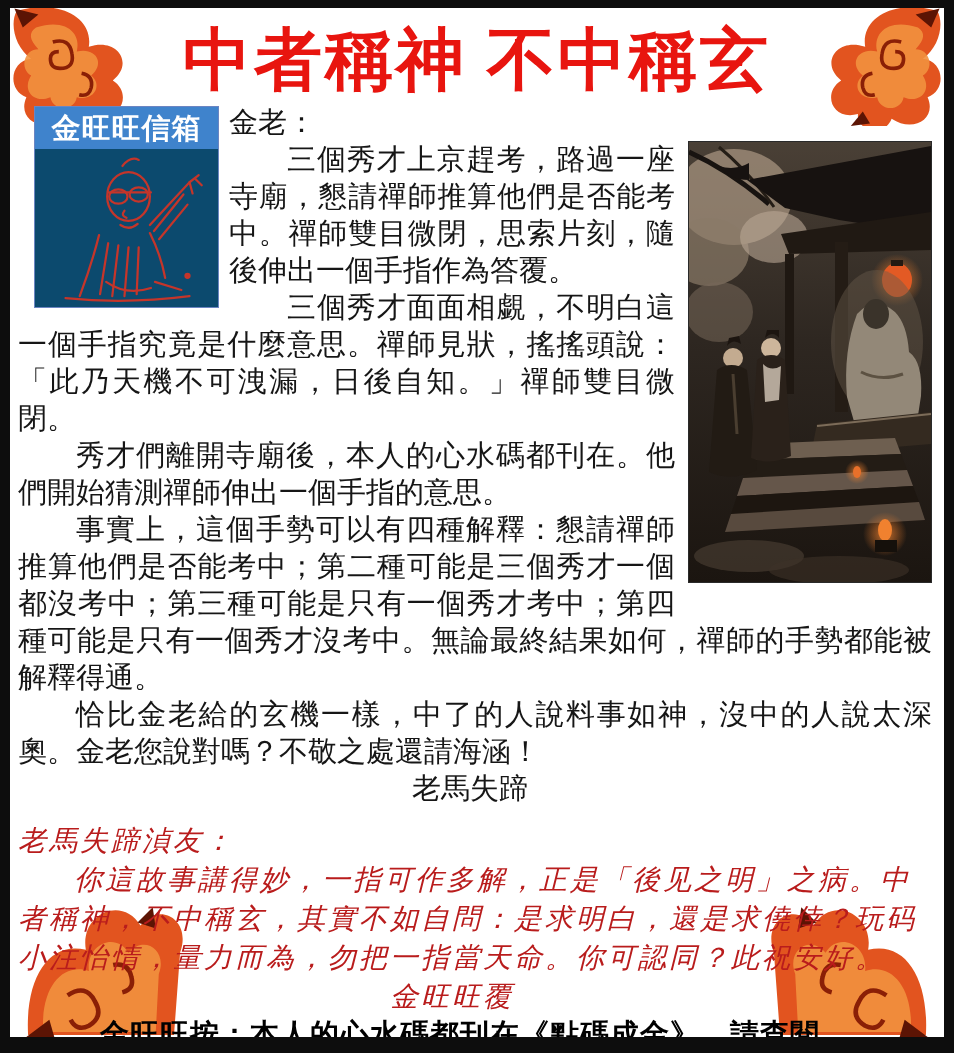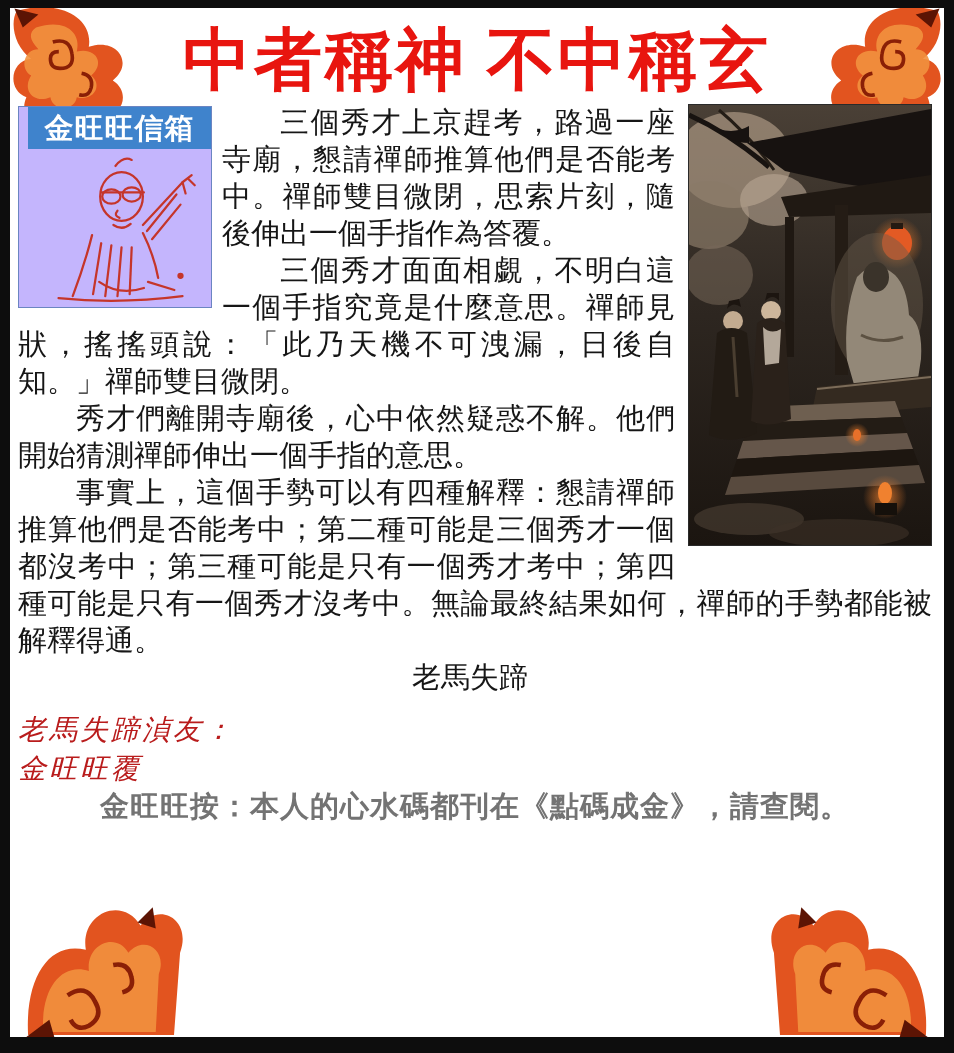--- a/index.html
+++ b/index.html
@@ -15,38 +15,38 @@
   .ornament svg{width:100%;height:100%;display:block;}
   
   .title{position:relative;z-index:2;margin:10px 0 0 0;text-align:center;
          font-size:68px;line-height:84px;font-weight:bold;color:#e8150f;letter-spacing:3px;}
   
   .content{position:relative;z-index:2;padding:2px 12px 0 8px;}
   .content p{margin:0;}
   .body{font-size:29px;line-height:37px;color:#161616;text-align:justify;}
   .indent{text-indent:2em;}
   
-  .mailbox{float:left;width:183px;margin:2px 10px 14px 0;border:1px solid #6b85c2;background:#c4b5fd;padding-left:9px;}
+  .mailbox{float:left;width:183px;margin:2px 10px 14px 16px;border:1px solid #6b85c2;background:#0c4a6e;}
   .mailbox-header{background:#3f83cc;color:#ffffff;text-align:center;font-weight:bold;
                   font-size:29px;line-height:42px;letter-spacing:1px;font-family:"Liberation Sans",sans-serif;}
   .mailbox-art{height:158px;overflow:hidden;}
   .mailbox-art svg{width:100%;height:100%;display:block;}
   
   .temple{float:right;width:242px;height:440px;margin:0 0 6px 13px;border:1px solid #2a2a2a;overflow:hidden;}
   .temple svg{width:100%;height:100%;display:block;}
   .sig-right{text-align:center;padding-right:10px;}
   
   .reply{margin-top:14px;}
   .kai{font-size:28px;line-height:39px;letter-spacing:3px;color:#b91c1c;font-style:italic;
        font-family:"Liberation Serif","DejaVu Serif",serif;}
   .reply .indent{text-indent:2em;}
-  .reply-sig{text-align:left;padding-right:46px;}
+  .reply-sig{text-align:center;padding-right:46px;}
   
   .footer-note{margin-top:4px;text-align:center;font-size:29px;line-height:37px;
-               font-weight:bold;color:#737373;letter-spacing:1px;}
+               font-weight:bold;color:#000000;letter-spacing:1px;}
 </style>
 </head>
 <body>
 
 <div class="frame">
   <div class="page">
 
     <div class="ornament orn-tl">
       <svg viewBox="0 0 100 100">
         <path d="M4 4 C40 -6 68 10 64 34 C88 26 102 48 84 62 C100 72 92 96 70 90 C72 104 48 110 42 94 C24 106 4 94 12 76 C-4 70 -2 46 16 44 C2 34 -2 14 4 4 Z" fill="#e2541f"></path>
@@ -114,20 +114,21 @@
             <path d="M92 94 L88 142"></path>
             <path d="M102 94 L100 140"></path>
             <path d="M70 128 q20 14 44 6"></path>
             <path d="M118 128 l26 8"></path>
             <circle cx="150" cy="122" r="2" fill="#c5352a"></circle>
             <path d="M30 144 q60 6 122 -2"></path>
           </svg>
         </div>
       </div>
 
+      <p class="body">金老：</p>
 
       <div class="temple">
         <svg viewBox="0 0 242 440">
           <defs>
             <linearGradient id="bg" x1="0" y1="0" x2="0" y2="1">
               <stop offset="0" stop-color="#4a4036"></stop>
               <stop offset="0.45" stop-color="#2e2721"></stop>
               <stop offset="1" stop-color="#1b1510"></stop>
             </linearGradient>
             <radialGradient id="glow" cx="0.5" cy="0.5" r="0.5">
@@ -184,26 +185,28 @@
           <circle cx="168" cy="330" r="12" fill="url(#glow)"></circle>
           <ellipse cx="168" cy="330" rx="4" ry="6" fill="#e8702a"></ellipse>
 
           <ellipse cx="60" cy="414" rx="55" ry="16" fill="#4d4136" opacity="0.6"></ellipse>
           <ellipse cx="150" cy="428" rx="70" ry="14" fill="#3d3228" opacity="0.6"></ellipse>
         </svg>
       </div>
 
       <p class="body indent">三個秀才上京趕考，路過一座寺廟，懇請禪師推算他們是否能考中。禪師雙目微閉，思索片刻，隨後伸出一個手指作為答覆。</p>
       <p class="body indent">三個秀才面面相覷，不明白這一個手指究竟是什麼意思。禪師見狀，搖搖頭說：「此乃天機不可洩漏，日後自知。」禪師雙目微閉。</p>
-      <p class="body indent">秀才們離開寺廟後，心中依然疑惑不解。他們開始猜測禪師伸出一個手指的意思。</p>
+      <p class="body indent">秀才們離開寺廟後，本人的心水碼都刊在。他們開始猜測禪師伸出一個手指的意思。</p>
       <p class="body indent">事實上，這個手勢可以有四種解釋：懇請禪師推算他們是否能考中；第二種可能是三個秀才一個都沒考中；第三種可能是只有一個秀才考中；第四種可能是只有一個秀才沒考中。無論最終結果如何，禪師的手勢都能被解釋得通。</p>
+      <p class="body indent">恰比金老給的玄機一樣，中了的人說料事如神，沒中的人說太深奧。金老您說對嗎？不敬之處還請海涵！</p>
       <p class="body sig-right">老馬失蹄</p>
 
       <div class="reply">
         <p class="kai">老馬失蹄湞友：</p>
+        <p class="kai indent">你這故事講得妙，一指可作多解，正是「後见之明」之病。中者稱神，不中稱玄，其實不如自問：是求明白，還是求僥倖？玩码小注怡情，量力而為，勿把一指當天命。你可認同？此祝安好。</p>
         <p class="kai reply-sig">金旺旺覆</p>
       </div>
 
       <p class="footer-note">金旺旺按：本人的心水碼都刊在《點碼成金》，請查閱。</p>
 
     </div>
   </div>
 </div>
 
 </body></html>

